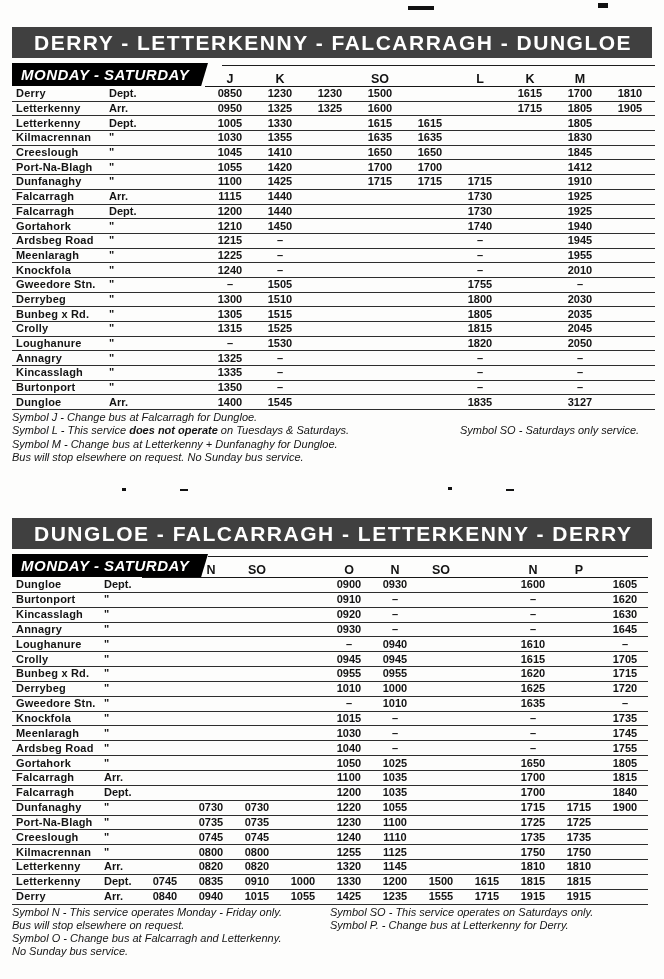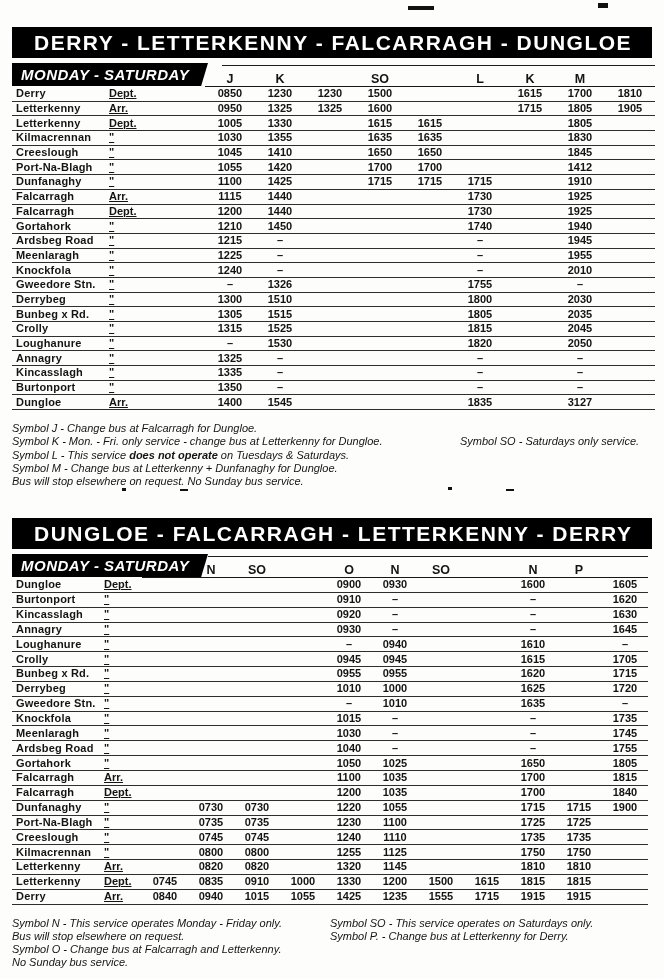--- a/index.html
+++ b/index.html
@@ -5,21 +5,21 @@
   html,body{margin:0;padding:0;}
   body{
     width:664px;height:979px;position:relative;background:#fdfdfc;
     font-family:"Liberation Sans",sans-serif;color:#141414;
     -webkit-font-smoothing:antialiased;
   }
   .section{position:absolute;left:12px;width:644px;}
   #section1{top:27px;}
   #section2{top:518px;}
   .title-bar{
-    background:#000000;color:#fff;height:31px;line-height:31px;
+    background:#404040;color:#fff;height:31px;line-height:31px;
     font-size:21px;font-weight:bold;letter-spacing:1.5px;
     padding-left:22px;width:618px;white-space:nowrap;
   }
   .table-wrap{position:relative;margin-top:5px;}
   .days-bar{
     position:absolute;top:0;left:0;width:196px;height:23px;z-index:3;
     background:#000;color:#fff;display:flex;align-items:center;
     font-size:15px;font-weight:bold;font-style:italic;letter-spacing:0.5px;
     padding-left:9px;box-sizing:border-box;
     clip-path:polygon(0 0,100% 0,96.5% 100%,0 100%);
@@ -35,24 +35,24 @@
     font-weight:bold;font-size:12.5px;text-align:center;height:23px;
     vertical-align:bottom;border-bottom:1.5px solid #161616;line-height:14px;
   }
   th.days-th{border-bottom:none;}
   tbody td{
     height:13.7px;line-height:13px;font-size:11px;font-weight:600;
     border-bottom:1px solid #2e2e2e;
   }
   #table2 tbody td{height:13.85px;}
   td.place{text-align:left;font-size:11px;padding-left:4px;letter-spacing:0.2px;}
-  td.dep{text-align:left;padding-left:2px;text-decoration:underline;}
+  td.dep{text-align:left;padding-left:2px;}
   td.gap{}
   td.time{text-align:center;}
-  .notes{margin-top:12px;font-style:italic;font-size:11px;line-height:13.2px;position:relative;}
+  .notes{margin-top:1px;font-style:italic;font-size:11px;line-height:13.2px;position:relative;}
   .notes .note-line{white-space:nowrap;}
   .notes b{font-weight:bold;}
   #section1 .side-note{position:absolute;left:448px;top:13.2px;white-space:nowrap;}
   #section2 .notes{display:flex;}
   #section2 .notes-left{width:318px;flex:none;}
   .speck{position:absolute;background:#111;}
 </style>
 </head>
 <body>
 
@@ -295,21 +295,21 @@
             <td class="time"></td>
             <td class="time">2010</td>
             <td class="time"></td>
           </tr>
 
           <tr>
             <td class="place">Gweedore Stn.</td>
             <td class="dep">"</td>
             <td class="gap"></td>
             <td class="time">–</td>
-            <td class="time">1326</td>
+            <td class="time">1505</td>
             <td class="time"></td>
             <td class="time"></td>
             <td class="time"></td>
             <td class="time">1755</td>
             <td class="time"></td>
             <td class="time">–</td>
             <td class="time"></td>
           </tr>
 
           <tr>
@@ -433,21 +433,20 @@
           </tr>
         </tbody>
     </table>
   </div>
 
   <div class="notes">
     <div>
 
         <div class="note-line"><span>Symbol J - Change bus at Falcarragh for Dungloe.</span><b></b><span></span></div>
 
-        <div class="note-line"><span>Symbol K - Mon. - Fri. only service - change bus at Letterkenny for Dungloe.</span><b></b><span></span></div>
 
         <div class="note-line"><span>Symbol L - This service </span><b>does not operate</b><span> on Tuesdays &amp; Saturdays.</span></div>
 
         <div class="note-line"><span>Symbol M - Change bus at Letterkenny + Dunfanaghy for Dungloe.</span><b></b><span></span></div>
 
         <div class="note-line"><span>Bus will stop elsewhere on request. No Sunday bus service.</span><b></b><span></span></div>
       </div>
     <div class="side-note">Symbol SO - Saturdays only service.</div>
   </div>
 </div>

